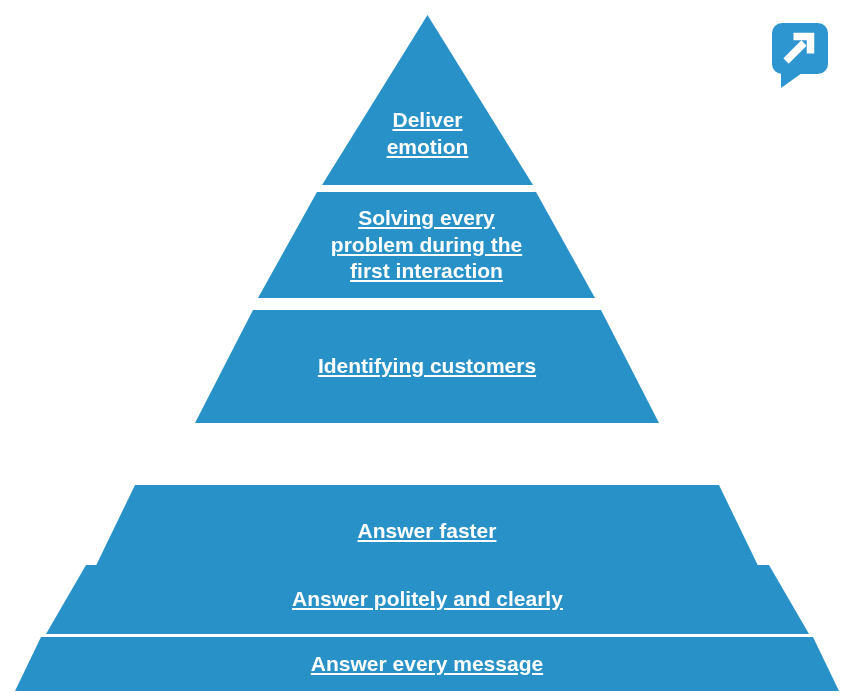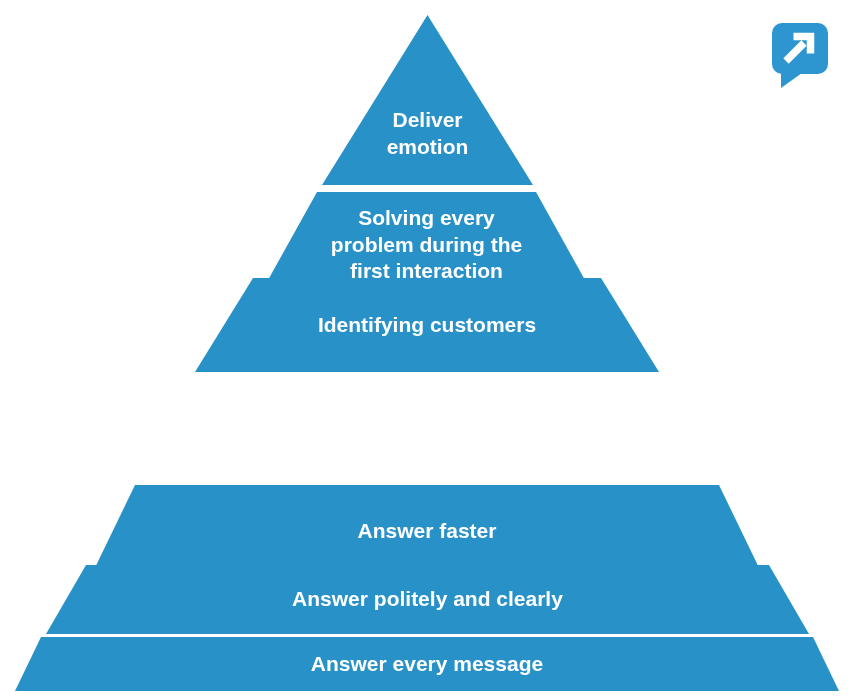--- a/index.html
+++ b/index.html
@@ -20,28 +20,29 @@
     display: flex;
     align-items: center;
     justify-content: center;
     background: var(--pyramid-color, #2892C8);
     color: var(--pyramid-text, #ffffff);
     text-align: center;
     font-size: 21px;
     font-weight: 600;
     line-height: 1.28;
     white-space: pre-line;
+    text-decoration: underline;
   }
   
   .lv1 { left: 322px; top: 15px;  width: 211px; height: 170px;
          clip-path: polygon(50% 0, 100% 100%, 0 100%);
          padding-top: 68px; }
   .lv2 { left: 258px; top: 192px; width: 337px; height: 106px;
          clip-path: polygon(59px 0, calc(100% - 59px) 0, 100% 100%, 0 100%); }
-  .lv3 { left: 195px; top: 278px; width: 464px; height: 94px;
+  .lv3 { left: 195px; top: 310px; width: 464px; height: 113px;
          clip-path: polygon(58px 0, calc(100% - 58px) 0, 100% 100%, 0 100%); }
   .lv4 { left: 140px; top: 396px; width: 574px; height: 82px;
          clip-path: polygon(51px 0, calc(100% - 51px) 0, 100% 100%, 0 100%); }
   .lv5 { left: 90px;  top: 485px; width: 674px; height: 93px;
          clip-path: polygon(45px 0, calc(100% - 45px) 0, 100% 100%, 0 100%); text-align: center; }
   .lv6 { left: 46px;  top: 565px; width: 763px; height: 69px;
          clip-path: polygon(40px 0, calc(100% - 40px) 0, 100% 100%, 0 100%); }
   .lv7 { left: 15px;  top: 637px; width: 824px; height: 54px;
          clip-path: polygon(26px 0, calc(100% - 26px) 0, 100% 100%, 0 100%); }
 

